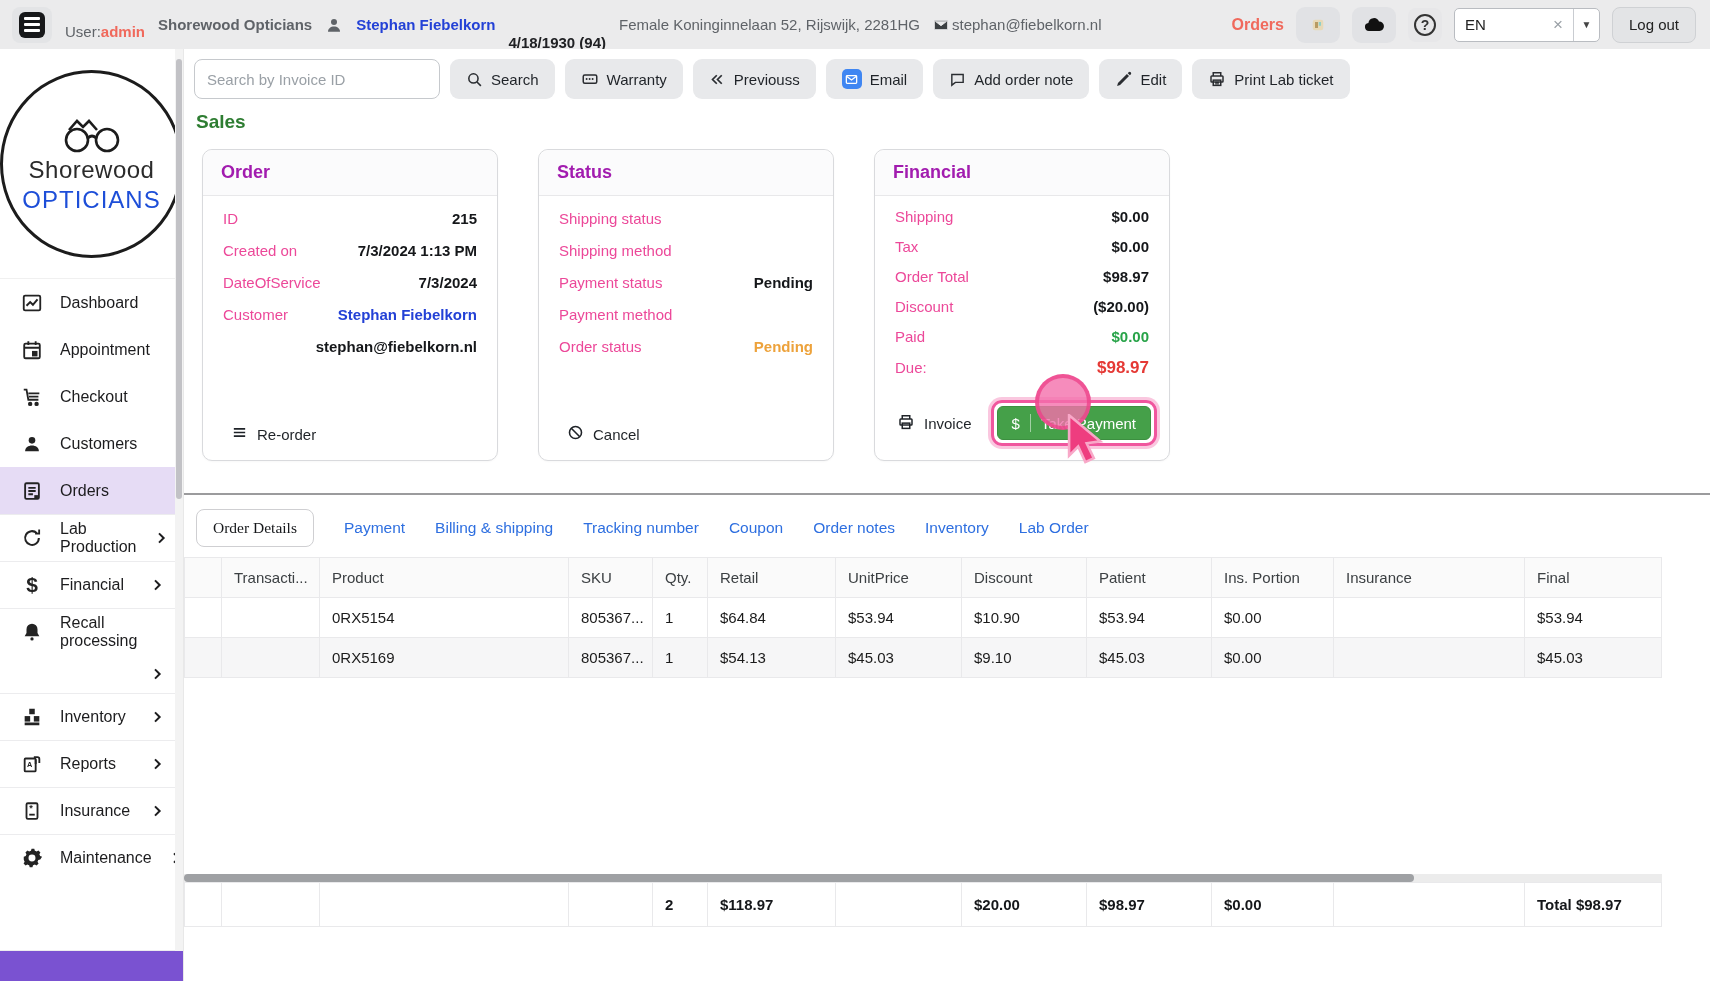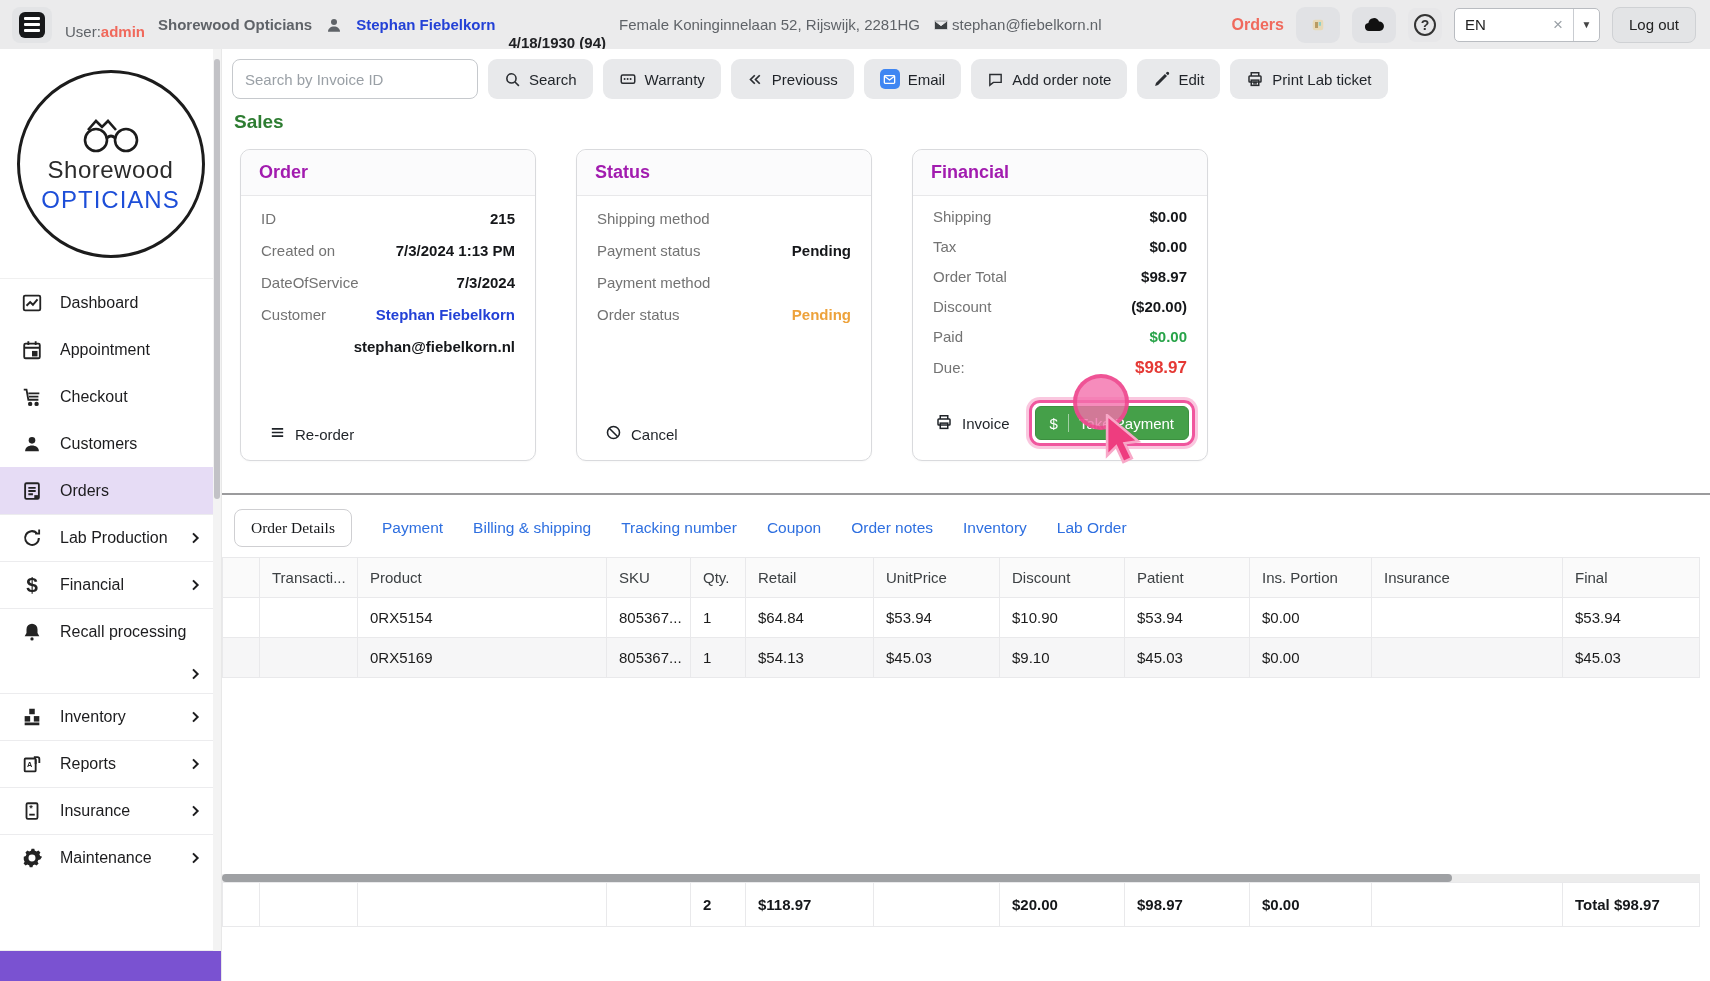--- a/index.html
+++ b/index.html
@@ -37,21 +37,21 @@
   .lang-x { color:#9aa0a6; font-size:17px; cursor:pointer; }
   .lang-caret { width:26px; border-left:1px solid #c9ccd1; display:flex; align-items:center;
                 justify-content:center; font-size:10px; color:#444; cursor:pointer; }
   .logout-btn { height:36px; padding:0 16px; background:#e3e4e6; border:1px solid #cfd1d4;
                 border-radius:8px; font-size:15px; color:#222; display:flex; align-items:center; cursor:pointer; }
 
   
   .shell { flex:1; display:flex; min-height:0; }
 
   
-  .sidebar { width:222px; flex-shrink:0; background:#fff; position:relative;
+  .sidebar { width:184px; flex-shrink:0; background:#fff; position:relative;
              display:flex; flex-direction:column; border-right:1px solid #e8e8e8; }
   .logo-wrap { height:230px; display:flex; align-items:center; justify-content:center; border-bottom:1px solid #f0f0f0; }
   .logo-circle { width:188px; height:188px; border:3px solid #1c1c1c; border-radius:50%;
                  display:flex; flex-direction:column; align-items:center; justify-content:center; gap:2px; }
   .logo-name { font-size:24px; color:#2b2b2b; letter-spacing:.5px; }
   .logo-sub { font-size:24px; color:#1d4ed8; letter-spacing:1px; }
   .nav { flex:1; }
   .nav-item { height:47px; display:flex; align-items:center; gap:16px; padding:0 18px 0 20px;
               font-size:16px; color:#1c1c1e; cursor:pointer; }
   .nav-item .nicon { width:24px; display:flex; justify-content:center; color:#232323; flex-shrink:0; }
@@ -80,21 +80,21 @@
   .sales-title { color:#2e7d32; font-size:19px; font-weight:700; padding:12px 12px 0 12px; }
 
   
   .cards { display:flex; gap:40px; padding:16px 0 0 18px; }
   .card { width:296px; height:312px; border:1px solid #d9dadd; border-radius:10px; background:#fff;
           display:flex; flex-direction:column; box-shadow:0 1px 2px rgba(0,0,0,.03); }
   .card-head { padding:12px 18px; font-size:18px; font-weight:700; color:#a21caf;
                background:#fbfbfc; border-bottom:1px solid #e8e8ea; border-radius:10px 10px 0 0; }
   .card-body { padding:14px 20px 0 20px; flex:1; }
   .crow { display:flex; justify-content:space-between; align-items:baseline; min-height:32px; font-size:15px; }
-  .crow .clabel { color:#737373; }
+  .crow .clabel { color:#ec4899; }
   .crow .cval { font-weight:700; color:#15171a; text-align:right; }
   .cval.link { color:#2341d6; cursor:pointer; }
   .cval.orange { color:#eda23b; }
   .cval.green { color:#27a348; }
   .cval.red { color:#e53935; font-size:17px; }
   .card-foot { padding:12px 16px 16px 28px; display:flex; align-items:center; gap:8px; }
   .flat-btn { display:flex; align-items:center; gap:9px; font-size:15px; color:#1f2328;
               background:none; border:none; cursor:pointer; font-family:"Liberation Sans",sans-serif; }
   .fin-foot { padding:10px 12px 14px 22px; display:flex; align-items:center; justify-content:space-between; }
 
@@ -462,20 +462,24 @@
                     <path d="M4 7h16M4 12h16M4 17h16"></path>
                   </svg></span>
               <span>Re-order</span>
             </button>
           </div>
         </section>
 
         <section class="card">
           <div class="card-head">Status</div>
           <div class="card-body">
+            <div class="crow">
+                <span class="clabel">Shipping status</span>
+                <span class="cval"></span>
+              </div>
             <div class="crow">
                 <span class="clabel">Shipping method</span>
                 <span class="cval"></span>
               </div>
             <div class="crow">
                 <span class="clabel">Payment status</span>
                 <span class="cval">Pending</span>
               </div>
             <div class="crow">
                 <span class="clabel">Payment method</span>

